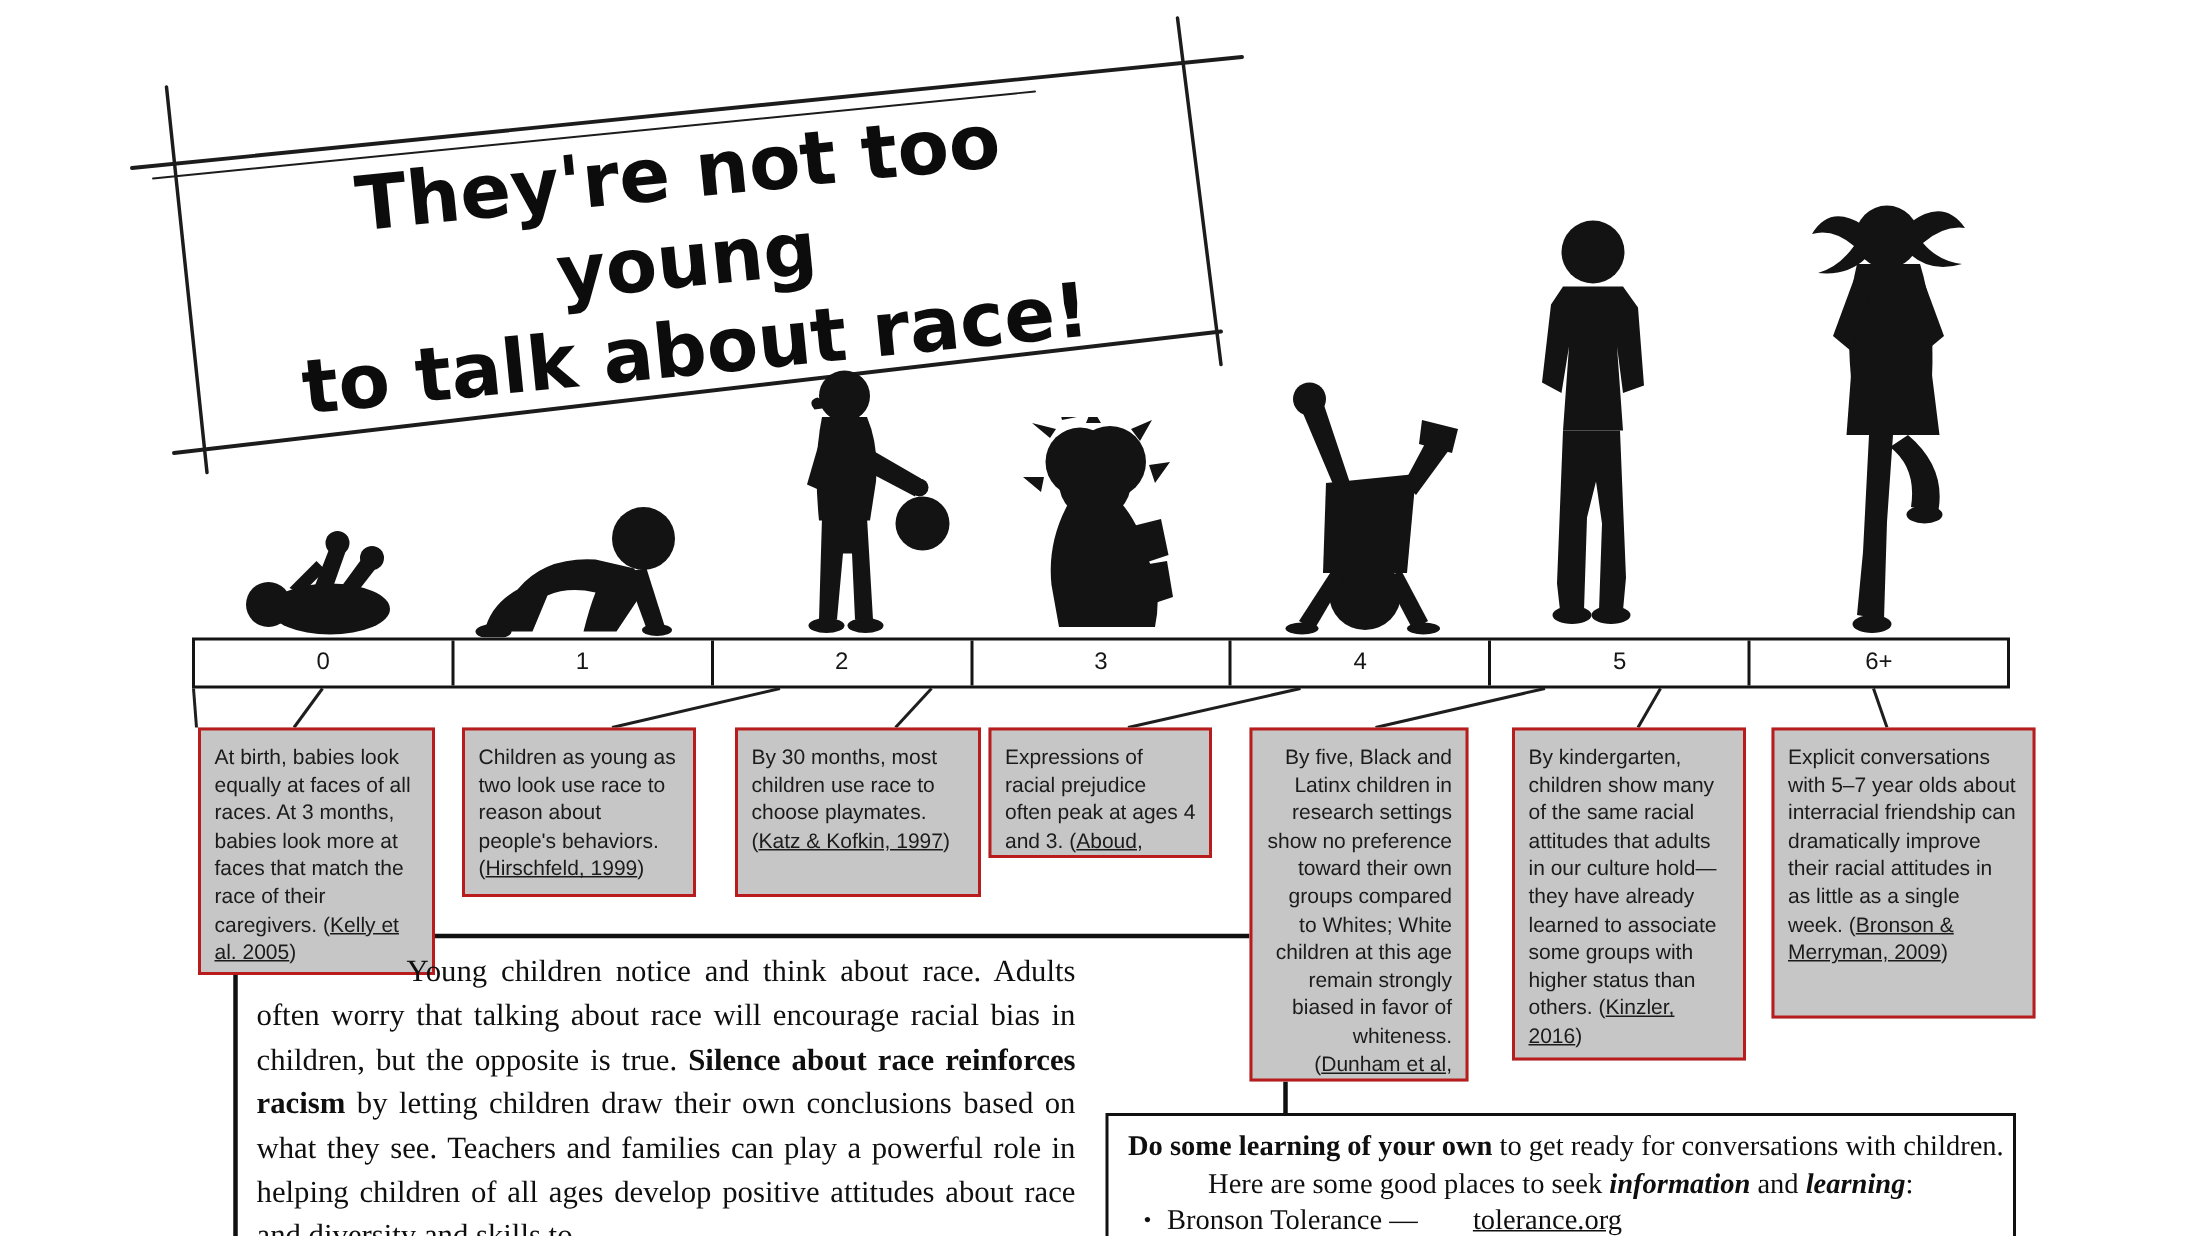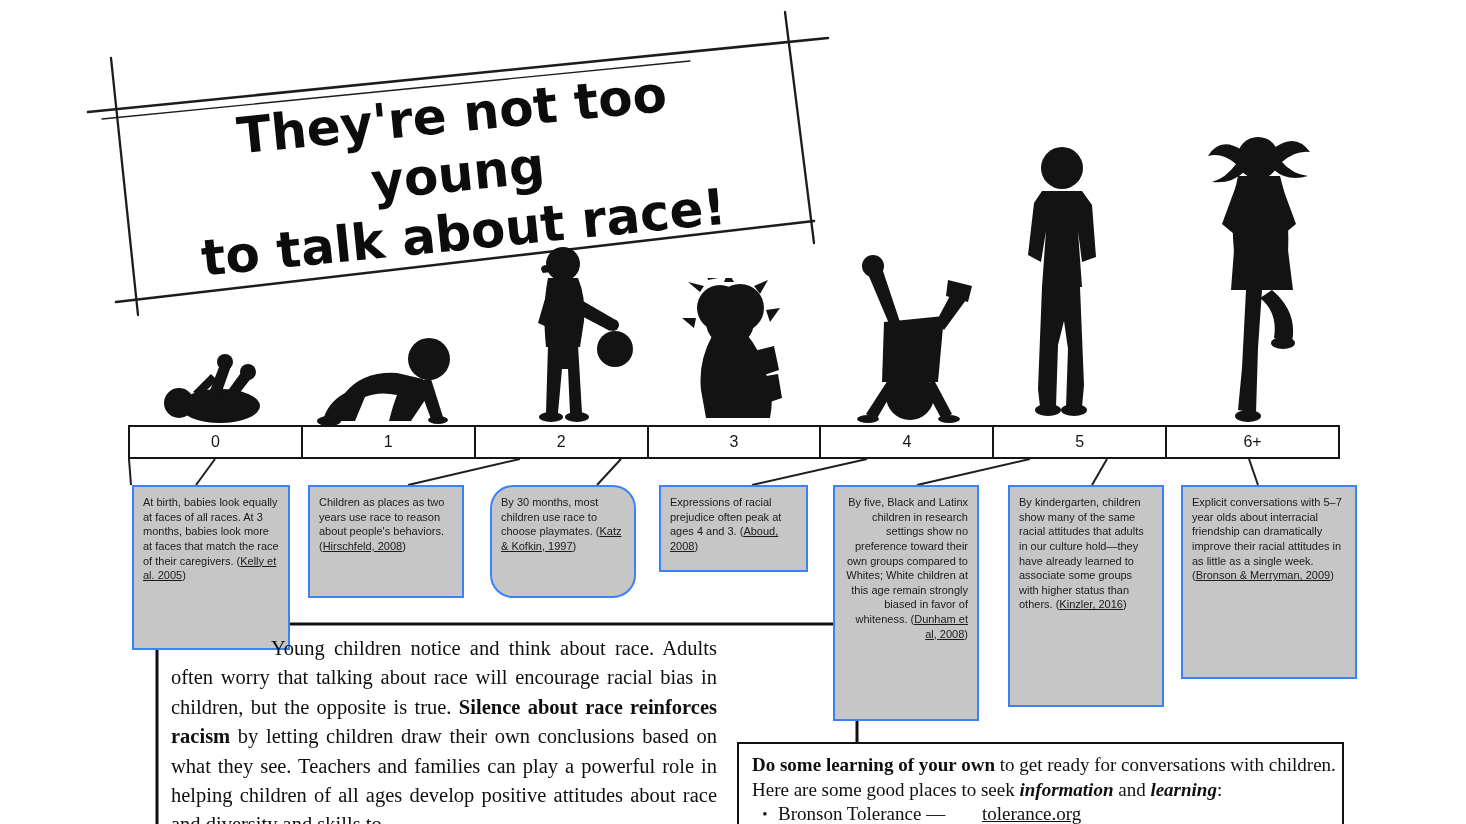--- a/index.html
+++ b/index.html
@@ -24,28 +24,28 @@
   .tl-cell{flex:1;display:flex;align-items:center;justify-content:center;
     border-right:2px solid #141414;font-size:16px;color:#161616;box-sizing:border-box;}
   .tl-cell:last-child{border-right:none;}
 
   
   .sil{position:absolute;}
   .sil path,.sil circle,.sil ellipse{fill:#131313;}
 
   
   .fact{
-    position:absolute;top:485px;background:#c6c6c6;border:2px solid #3b82f6;
-    box-sizing:border-box;padding:8px 9px;font-size:11px;line-height:1.33;
+    position:absolute;top:485px;background:#c6c6c6;border:2px solid #b91c1c;
+    box-sizing:border-box;padding:8px 9px;font-size:14px;line-height:1.33;
     color:#1b1b1b;overflow:hidden;
   }
   .cite{text-decoration:underline;cursor:pointer;}
   .fb0{left:132px;width:158px;height:165px;}
   .fb1{left:308px;width:156px;height:113px;}
-  .fb2{left:490px;width:146px;height:113px;border-radius:23px;}
+  .fb2{left:490px;width:164px;height:113px;}
   .fb3{left:659px;width:149px;height:87px;}
   .fb4{left:833px;width:146px;height:236px;text-align:right;}
   .fb5{left:1008px;width:156px;height:222px;}
   .fb6{left:1181px;width:176px;height:194px;}
 
   
   #main-paragraph{
     position:absolute;left:171px;top:634px;width:650px;height:190px;overflow:hidden;
     font-family:"Liberation Serif",serif;font-size:20.5px;line-height:29.4px;
     text-align:justify;color:#0f0f0f;
@@ -55,21 +55,21 @@
   .bold{font-weight:bold;}
   .ital{font-style:italic;font-weight:bold;}
 
   
   #resources-box{
     position:absolute;left:737px;top:742px;width:607px;height:100px;
     background:#fff;border:2.5px solid #111;box-sizing:border-box;
     padding:9px 13px 0 13px;font-family:"Liberation Serif",serif;
     font-size:19px;line-height:24.5px;color:#0f0f0f;
   }
-  #resources-box .rline{white-space:nowrap;}
+  #resources-box .rline{white-space:nowrap;text-align:center;}
   .bullet-row{display:flex;}
   .bullet-char{width:26px;text-align:center;font-size:15px;}
   .rlink{text-decoration:underline;cursor:pointer;margin-left:32px;}
 
   .overlay{position:absolute;left:0;top:0;pointer-events:none;}
 </style>
 </head>
 <body>
 
 <div id="page">
@@ -204,21 +204,21 @@
       <line x1="157" y1="649" x2="157" y2="824"></line>
       <line x1="290" y1="624" x2="833" y2="624"></line>
       <line x1="857" y1="721" x2="857" y2="743"></line>
     </g>
   </svg>
 
   <div class="fact fb0">
     <span>At birth, babies look equally at faces of all races. At 3 months, babies look more at faces that match the race of their caregivers. </span><span>(</span><span class="cite">Kelly et al. 2005</span><span>)</span>
   </div>
   <div class="fact fb1">
-    <span>Children as places as two years use race to reason about people's behaviors. </span><span>(</span><span class="cite">Hirschfeld, 2008</span><span>)</span>
+    <span>Children as young as two look use race to reason about people's behaviors. </span><span>(</span><span class="cite">Hirschfeld, 1999</span><span>)</span>
   </div>
   <div class="fact fb2">
     <span>By 30 months, most children use race to choose playmates. </span><span>(</span><span class="cite">Katz &amp; Kofkin, 1997</span><span>)</span>
   </div>
   <div class="fact fb3">
     <span>Expressions of racial prejudice often peak at ages 4 and 3. </span><span>(</span><span class="cite">Aboud, 2008</span><span>)</span>
   </div>
   <div class="fact fb4">
     <span>By five, Black and Latinx children in research settings show no preference toward their own groups compared to Whites; White children at this age remain strongly biased in favor of whiteness. </span><span>(</span><span class="cite">Dunham et al, 2008</span><span>)</span>
   </div>

